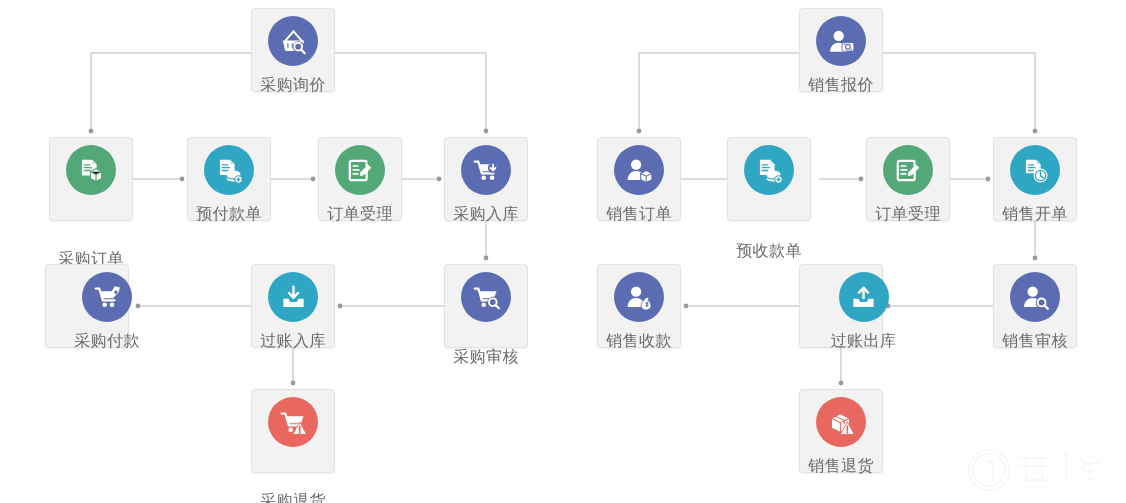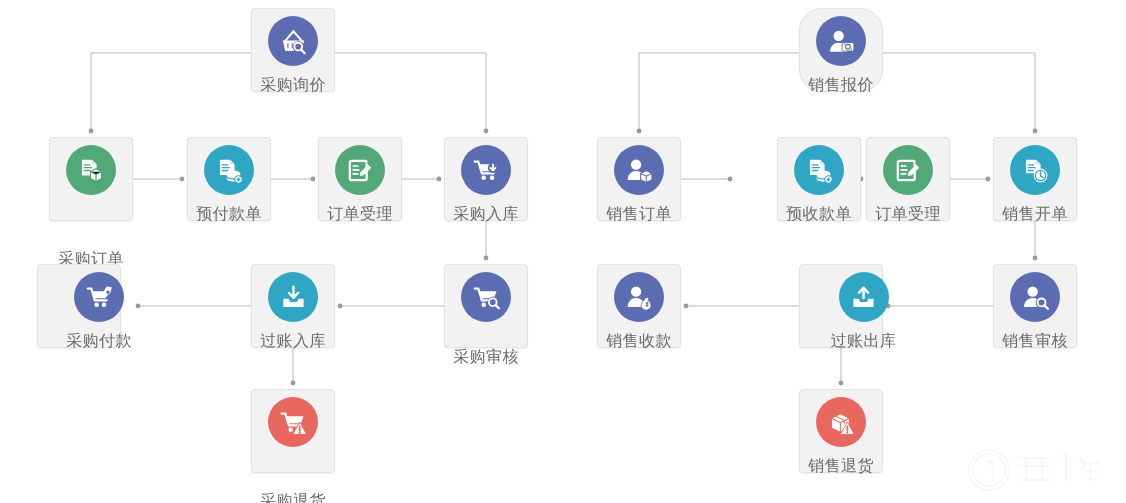--- a/index.html
+++ b/index.html
@@ -161,21 +161,21 @@
     <path d="M1.5 4 h3.2 l3.2 10.5 h10.4" fill="none" stroke="#fff" stroke-width="2" stroke-linecap="round"></path>
     <path d="M5.4 6.5 h16 l-2.2 6.2 h-12 z" fill="#fff"></path>
     <circle cx="9.5" cy="18.5" r="2" fill="#fff"></circle>
     <circle cx="17" cy="18.5" r="2" fill="#fff"></circle>
     <circle cx="17.8" cy="9.6" r="4.6" fill="#5b6cb2"></circle>
     <path d="M17.8 6.6 v5 M15.5 9.6 l2.3 2.3 l2.3 -2.3" stroke="#fff" stroke-width="1.6" fill="none" stroke-linecap="round"></path>
           </svg>
         </div>
         <div class="label">采购入库</div>
       </div>
-      <div class="node" style="left: 37px; top: 264px; padding-left: 40px;">
+      <div class="node" style="left: 45px; top: 264px; padding-left: 40px;">
         <div class="disc" style="background: rgb(91, 108, 178);">
           <svg width="27" height="27" viewBox="0 0 24 24">
     <path d="M1.5 4 h3.2 l3.2 10.5 h10.4" fill="none" stroke="#fff" stroke-width="2" stroke-linecap="round"></path>
     <path d="M5.4 6.5 h14 l-2.2 6.2 h-10 z" fill="#fff"></path>
     <circle cx="9.5" cy="18.5" r="2" fill="#fff"></circle>
     <circle cx="16" cy="18.5" r="2" fill="#fff"></circle>
     <path d="M18.6 2 l4.4 1.2 l-1.2 4.4 l-5 5 l-3.2 -3.2 z" fill="#fff"></path>
     <path d="M19.5 5.8 a1.5 1.5 0 1 0 .01 0" fill="#5b6cb2"></path>
           </svg>
         </div>
@@ -212,21 +212,21 @@
     <path d="M5.4 6.5 h15.5 l-2.2 6.2 h-11.2 z" fill="#fff"></path>
     <circle cx="9.5" cy="18.5" r="2" fill="#fff"></circle>
     <circle cx="16" cy="18.5" r="2" fill="#fff"></circle>
     <path d="M17.5 11.5 L23.6 22.5 H11.4 z" fill="#fff" stroke="#e8675e" stroke-width=".8"></path>
     <path d="M17.5 15.5 v4" stroke="#e8675e" stroke-width="1.5" stroke-linecap="round"></path>
     <circle cx="17.5" cy="21" r=".9" fill="#e8675e"></circle>
           </svg>
         </div>
         <div class="label">采购退货</div>
       </div>
-      <div class="node" style="left: 799px; top: 8px; border-radius: 23px;">
+      <div class="node" style="left: 799px; top: 8px;">
         <div class="disc" style="background: rgb(91, 108, 178);">
           <svg width="27" height="27" viewBox="0 0 24 24">
     <circle cx="9.5" cy="7" r="4.6" fill="#fff"></circle>
     <path d="M1.8 21 c0 -5 3.6 -8 7.7 -8 c4.1 0 7.7 3 7.7 8 z" fill="#fff"></path>
     <rect x="12.5" y="13" width="10.5" height="7.5" rx="1" fill="#fff" stroke="#5b6cb2" stroke-width=".8"></rect>
     <circle cx="17.7" cy="16.7" r="2.1" fill="none" stroke="#5b6cb2" stroke-width="1"></circle>
     <path d="M14 14.3 h1.2 M20.2 19.2 h1.2" stroke="#5b6cb2" stroke-width="1"></path>
           </svg>
         </div>
         <div class="label">销售报价</div>
@@ -235,21 +235,21 @@
         <div class="disc" style="background: rgb(91, 108, 178);">
           <svg width="27" height="27" viewBox="0 0 24 24">
     <circle cx="9" cy="6.8" r="4.6" fill="#fff"></circle>
     <path d="M1.4 20.5 c0 -5 3.5 -8 7.6 -8 c4.1 0 7.6 3 7.6 8 z" fill="#fff"></path>
     <path d="M13 14.6 l5 -2.5 l5 2.5 v5.6 l-5 2.5 l-5 -2.5 z" fill="#fff" stroke="#5b6cb2" stroke-width=".9"></path>
     <path d="M13 14.6 l5 2.5 l5 -2.5 M18 17.1 v6.1" stroke="#5b6cb2" stroke-width=".9" fill="none"></path>
           </svg>
         </div>
         <div class="label">销售订单</div>
       </div>
-      <div class="node" style="left: 777px; top: 137px;">
+      <div class="node" style="left: 727px; top: 137px; gap: 37px;">
         <div class="disc" style="background: rgb(46, 166, 196);">
           <svg width="27" height="27" viewBox="0 0 24 24">
     <path d="M3.5 2.5 h9 l4 4 v9.5 h-13 z" fill="#fff"></path>
     <path d="M12.5 2.5 v4 h4" fill="#cfe9f1"></path>
     <path d="M5.5 7 h5 M5.5 9.5 h6.5 M5.5 12 h5" stroke="#2ea6c4" stroke-width="1.2" stroke-linecap="round"></path>
     <ellipse cx="15.5" cy="14.5" rx="6" ry="2.4" fill="#fff"></ellipse>
     <path d="M9.5 14.5 v5 a6 2.4 0 0 0 12 0 v-5" fill="#fff"></path>
     <path d="M9.5 17 a6 2.4 0 0 0 12 0" fill="none" stroke="#2ea6c4" stroke-width="1"></path>
     <circle cx="20" cy="20" r="3.3" fill="#fff" stroke="#2ea6c4" stroke-width="1"></circle>
     <path d="M20 18.3 v3.4 M18.3 20 h3.4" stroke="#2ea6c4" stroke-width="1.2"></path>

